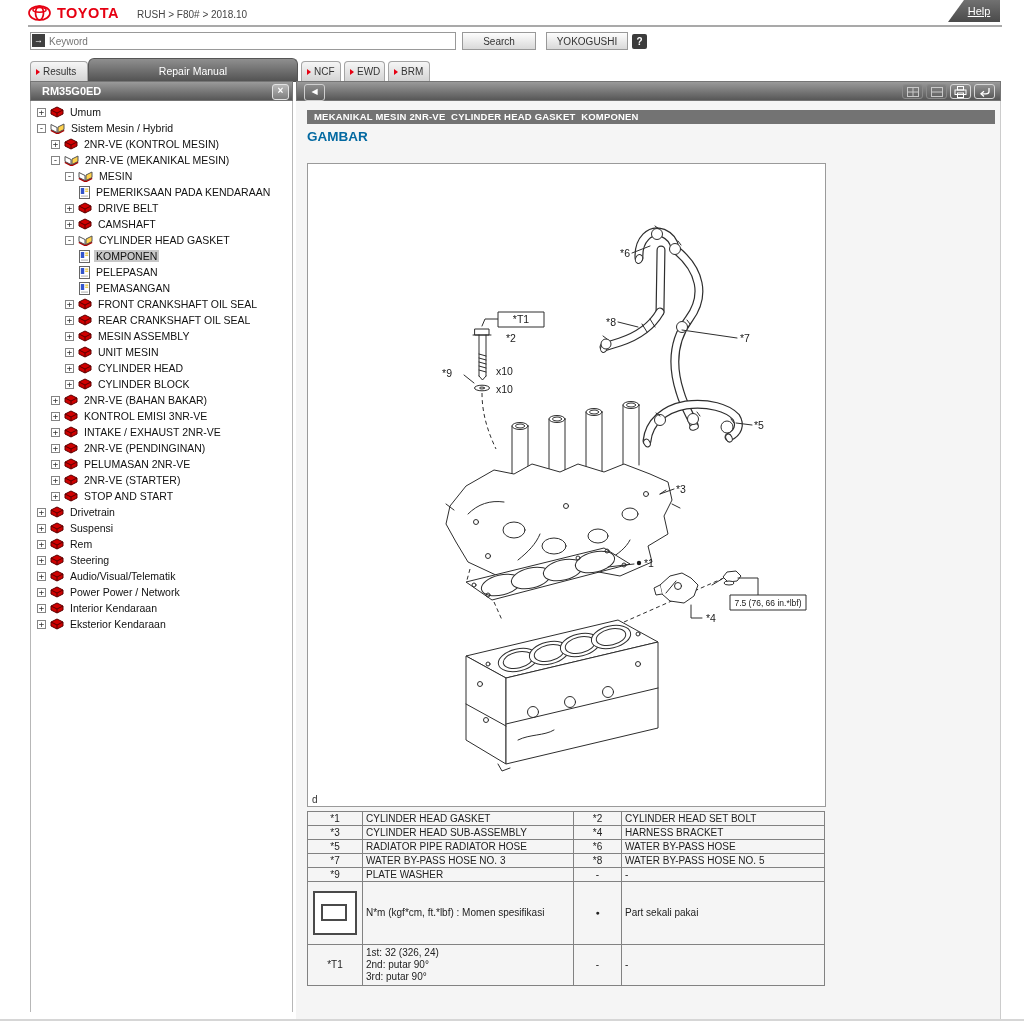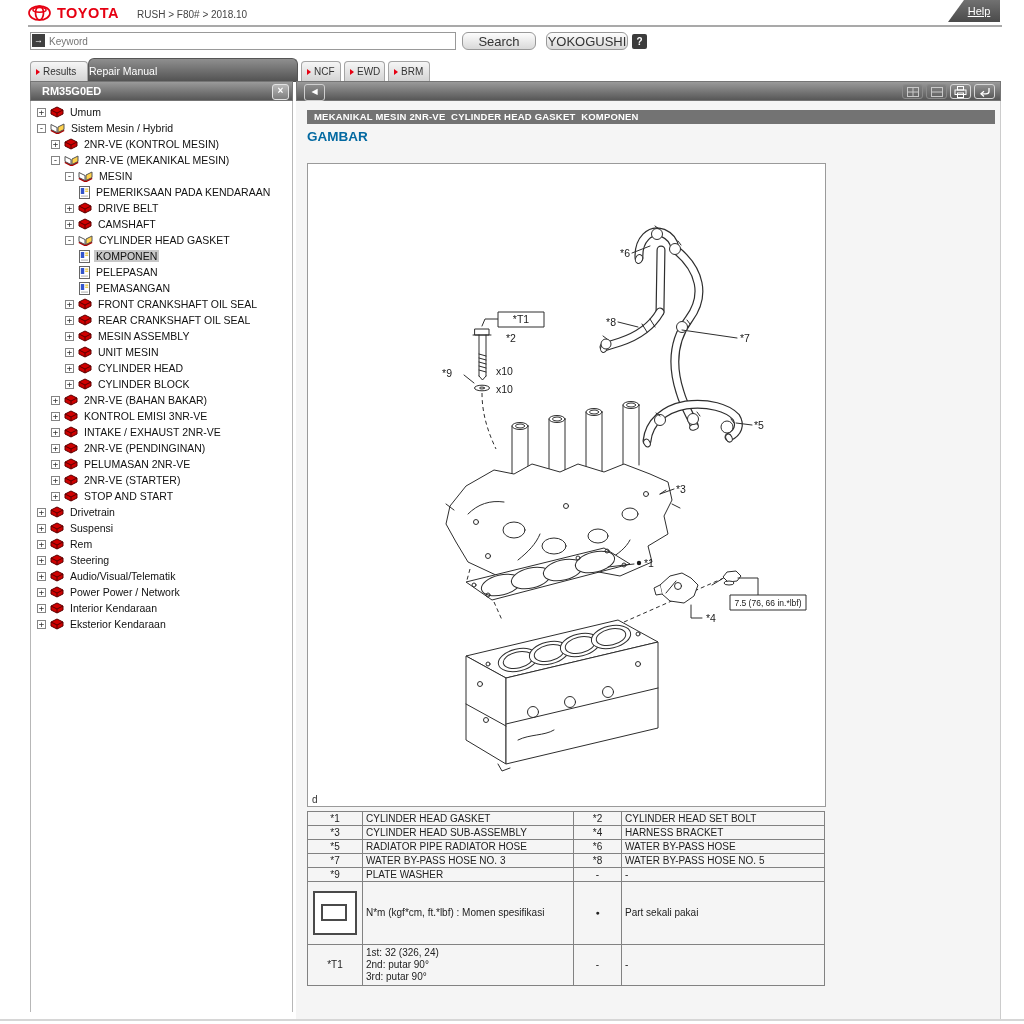--- a/index.html
+++ b/index.html
@@ -15,37 +15,37 @@
     color:#fff;font-size:11px;text-decoration:underline;display:flex;align-items:center;
     justify-content:center;padding-left:10px;box-sizing:border-box;cursor:pointer;}
   .top-rule{position:absolute;top:25px;left:28px;right:22px;height:2px;background:#a9a9a9;}
   
   .search-input{position:absolute;left:30px;top:32px;width:426px;height:18px;border:1px solid #999;
     font-size:10px;padding:0 3px 0 18px;box-sizing:border-box;color:#333;background:#fff;
     font-family:"Liberation Sans",sans-serif;}
   .search-go-icon{position:absolute;left:32px;top:34px;width:13px;height:13px;background:#3f3f3f;
     color:#fff;font-size:9px;line-height:13px;text-align:center;cursor:pointer;}
   .button-light{border:1px solid #999;background:linear-gradient(#fdfdfd,#d9d9d9);
-    font-size:13px;color:#333;border-radius:6px;display:flex;align-items:center;
+    font-size:10px;color:#333;border-radius:0;display:flex;align-items:center;
     justify-content:center;box-sizing:border-box;cursor:pointer;position:absolute;}
   .btn-search{left:462px;top:32px;width:74px;height:18px;}
   .btn-yoko{left:546px;top:32px;width:82px;height:18px;}
   .btn-q{position:absolute;left:632px;top:34px;width:15px;height:15px;background:#3c3c3c;color:#fff;
     font-weight:bold;font-size:10px;text-align:center;line-height:15px;border-radius:2px;cursor:pointer;}
   
   .tab-light{position:absolute;top:61px;height:20px;background:linear-gradient(#f6f6f6,#d4d4d4);
     border:1px solid #a5a5a5;border-bottom:none;border-radius:4px 4px 0 0;display:flex;
     align-items:center;font-size:10px;color:#333;padding:0 5px;box-sizing:border-box;cursor:pointer;}
   .red-arrow{width:0;height:0;border-left:4px solid #e60012;border-top:3px solid transparent;
     border-bottom:3px solid transparent;margin-right:3px;flex:none;}
   .tab-results{left:30px;width:58px;}
   .tab-repair{position:absolute;left:88px;top:58px;width:208px;height:23px;
     background:linear-gradient(#8f8f8f,#505050);border:1px solid #555;border-bottom:none;
     border-radius:6px 6px 0 0;color:#fff;font-size:10.5px;display:flex;align-items:center;
-    justify-content:flex-start;cursor:pointer;}
+    justify-content:center;cursor:pointer;}
   .tab-ncf{left:301px;width:40px;} .tab-ewd{left:344px;width:41px;} .tab-brm{left:388px;width:42px;}
   
   .bar-dark{position:absolute;top:81px;height:20px;background:linear-gradient(#9a9a9a,#575757);
     border:1px solid #757575;box-sizing:border-box;}
   .sb-header{left:30px;width:263px;color:#fff;font-weight:bold;font-size:11px;line-height:18px;
     padding-left:11px;}
   .sb-close{position:absolute;right:3px;top:2px;width:15px;height:14px;
     background:linear-gradient(#b9b9b9,#7d7d7d);border:1px solid #e2e2e2;border-radius:3px;
     color:#fff;font-size:10px;line-height:12px;text-align:center;font-weight:bold;cursor:pointer;}
   .ct-toolbar{left:296px;width:705px;}

